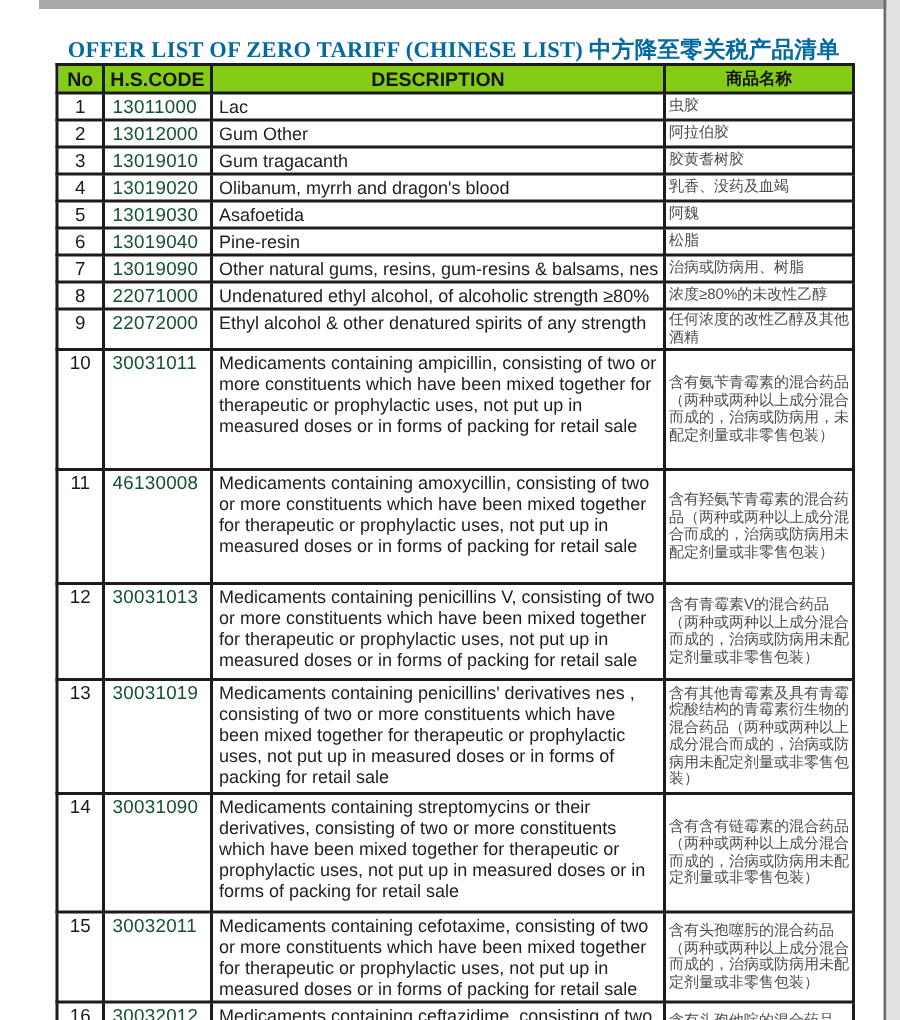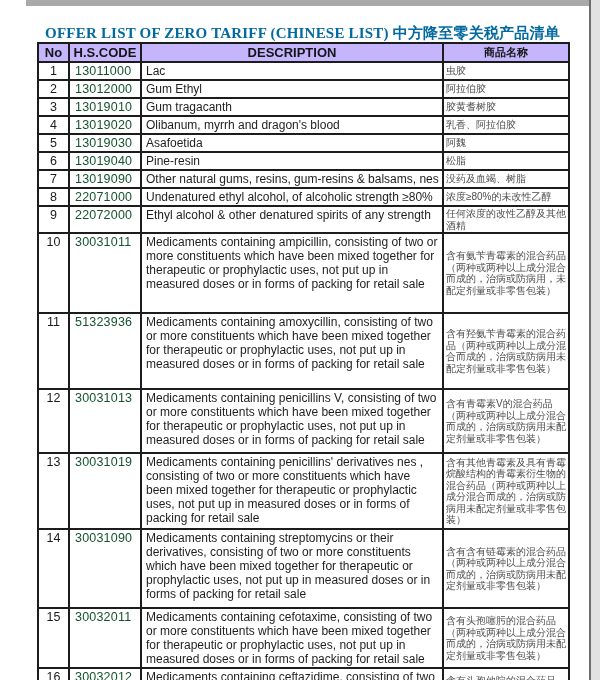--- a/index.html
+++ b/index.html
@@ -16,21 +16,21 @@
     font-family:"Liberation Serif",serif;font-weight:bold;font-size:15px;color:#0369a1;
     white-space:nowrap;letter-spacing:0.2px;
   }
   table.offer{
     position:absolute;top:42px;left:37px;width:531px;
     border-collapse:collapse;table-layout:fixed;
   }
   table.offer th,table.offer td{
     border:2px solid #1c1c1c;overflow:hidden;
   }
-  th{background:#c4b5fd;font-size:13px;font-weight:bold;color:#151515;padding:1px 2px;height:15px;}
+  th{background:#84cc16;font-size:13px;font-weight:bold;color:#151515;padding:1px 2px;height:15px;}
   th.cn-h{font-family:"Liberation Serif",serif;font-size:11px;}
   td{vertical-align:top;}
   td.no{ text-align:center;font-size:12.5px;color:#1b1b1b;padding-top:1px;}
   td.hs{ font-size:12.5px;color:#14532d;padding:1px 2px 0 5px;letter-spacing:0.2px;}
   td.desc{font-size:12px;line-height:14px;color:#1e1e1e;padding:1px 3px 1px 4px;}
   td.cnm{
     font-family:Liberation Sans, sans-serif;font-size:10px;line-height:11.5px;
     color:#4d4d4d;padding:1px 2px;vertical-align:middle;
   }
 </style>
@@ -61,52 +61,52 @@
   <tbody>
       <tr style="height: 16px;">
         <td class="no">1</td>
         <td class="hs">13011000</td>
         <td class="desc">Lac</td>
         <td class="cnm">虫胶</td>
       </tr>
       <tr style="height: 16px;">
         <td class="no">2</td>
         <td class="hs">13012000</td>
-        <td class="desc">Gum Ethyl</td>
+        <td class="desc">Gum Other</td>
         <td class="cnm">阿拉伯胶</td>
       </tr>
       <tr style="height: 16px;">
         <td class="no">3</td>
         <td class="hs">13019010</td>
         <td class="desc">Gum tragacanth</td>
         <td class="cnm">胶黄耆树胶</td>
       </tr>
       <tr style="height: 16px;">
         <td class="no">4</td>
         <td class="hs">13019020</td>
         <td class="desc">Olibanum, myrrh and dragon's blood</td>
-        <td class="cnm">乳香、阿拉伯胶</td>
+        <td class="cnm">乳香、没药及血竭</td>
       </tr>
       <tr style="height: 16px;">
         <td class="no">5</td>
         <td class="hs">13019030</td>
         <td class="desc">Asafoetida</td>
         <td class="cnm">阿魏</td>
       </tr>
       <tr style="height: 16px;">
         <td class="no">6</td>
         <td class="hs">13019040</td>
         <td class="desc">Pine-resin</td>
         <td class="cnm">松脂</td>
       </tr>
       <tr style="height: 17px;">
         <td class="no">7</td>
         <td class="hs">13019090</td>
         <td class="desc">Other natural gums, resins, gum-resins &amp; balsams, nes</td>
-        <td class="cnm">没药及血竭、树脂</td>
+        <td class="cnm">治病或防病用、树脂</td>
       </tr>
       <tr style="height: 17px;">
         <td class="no">8</td>
         <td class="hs">22071000</td>
         <td class="desc">Undenatured ethyl alcohol, of alcoholic strength ≥80%</td>
         <td class="cnm">浓度≥80%的未改性乙醇</td>
       </tr>
       <tr style="height: 24px;">
         <td class="no">9</td>
         <td class="hs">22072000</td>
@@ -114,21 +114,21 @@
         <td class="cnm">任何浓度的改性乙醇及其他酒精</td>
       </tr>
       <tr style="height: 80px;">
         <td class="no">10</td>
         <td class="hs">30031011</td>
         <td class="desc">Medicaments containing ampicillin, consisting of two or more constituents which have been mixed together for therapeutic or prophylactic uses, not put up in measured doses or in forms of packing for retail sale</td>
         <td class="cnm">含有氨苄青霉素的混合药品（两种或两种以上成分混合而成的，治病或防病用，未配定剂量或非零售包装）</td>
       </tr>
       <tr style="height: 76px;">
         <td class="no">11</td>
-        <td class="hs">51323936</td>
+        <td class="hs">46130008</td>
         <td class="desc">Medicaments containing amoxycillin, consisting of two or more constituents which have been mixed together for therapeutic or prophylactic uses, not put up in measured doses or in forms of packing for retail sale</td>
         <td class="cnm">含有羟氨苄青霉素的混合药品（两种或两种以上成分混合而成的，治病或防病用未配定剂量或非零售包装）</td>
       </tr>
       <tr style="height: 64px;">
         <td class="no">12</td>
         <td class="hs">30031013</td>
         <td class="desc">Medicaments containing penicillins V, consisting of two or more constituents which have been mixed together for therapeutic or prophylactic uses, not put up in measured doses or in forms of packing for retail sale</td>
         <td class="cnm">含有青霉素V的混合药品（两种或两种以上成分混合而成的，治病或防病用未配定剂量或非零售包装）</td>
       </tr>
       <tr style="height: 76px; border-radius: 19px;">

